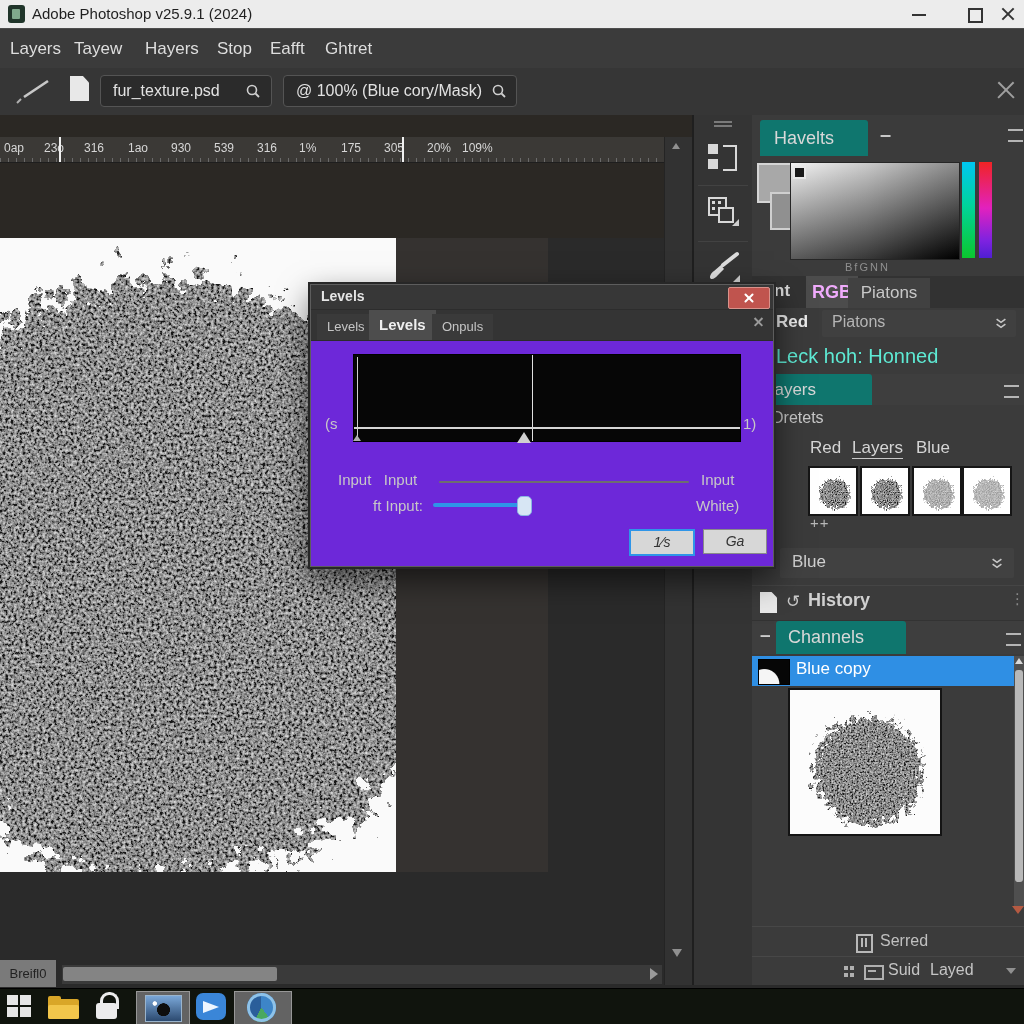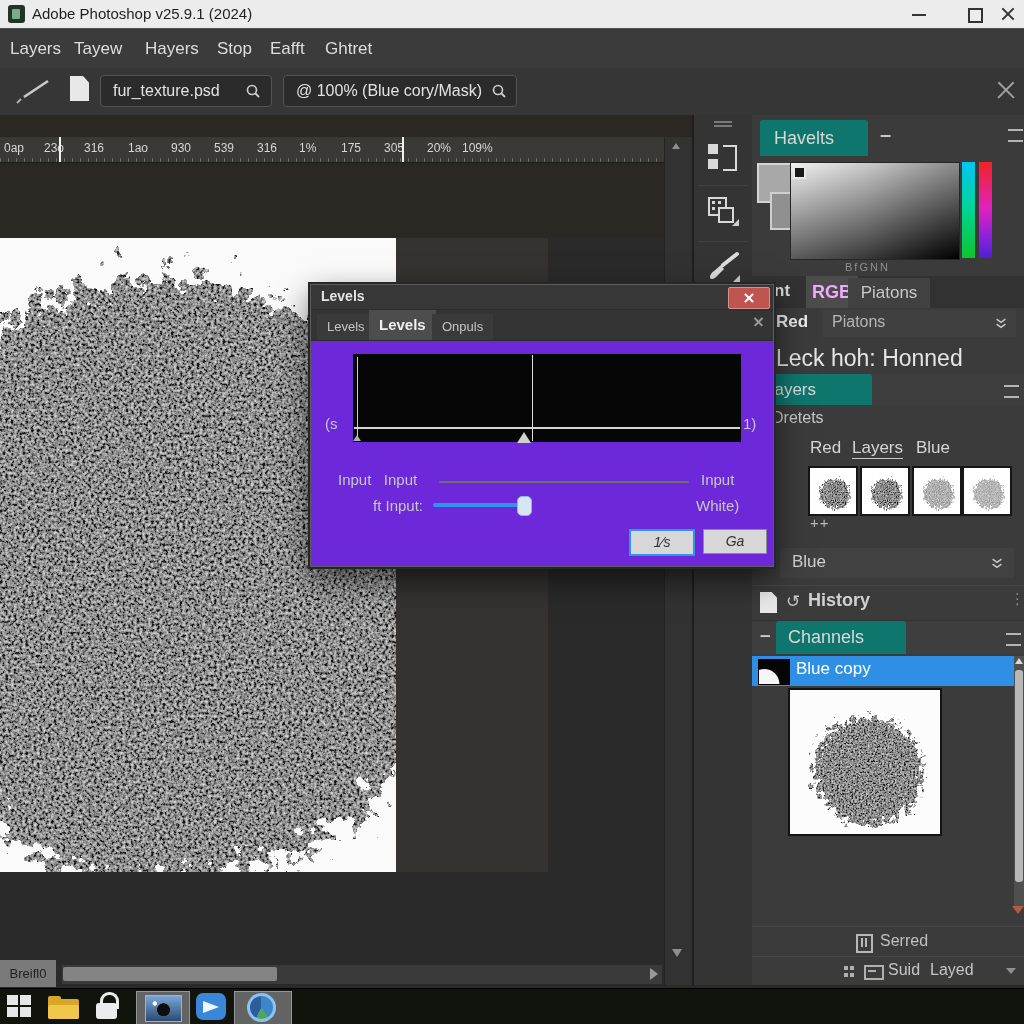--- a/index.html
+++ b/index.html
@@ -255,21 +255,21 @@
     <div class="abs" style="left:70px;top:0;width:194px;height:27px;background:#404040;border-radius:2px;">
       <span class="abs" style="left:10px;top:3px;color:#b5b5b5;font-size:16px;">Piatons</span>
       <svg class="abs chev2" style="right:8px;top:8px;" viewBox="0 0 12 10">
         <path d="M2 1l4 3 4-3M2 5.5l4 3 4-3" stroke="#c8c8c8" fill="none" stroke-width="1.4"></path>
       </svg>
     </div>
   </div>
 
   <div class="abs" style="left:752px;top:342px;width:272px;height:30px;">
     <span class="abs check" style="left:5px;top:5px;">✓</span>
-    <span class="abs" style="left:24px;top:3px;color:#e5e5e5;font-size:23px;">Leck hoh: Honned</span>
+    <span class="abs" style="left:24px;top:3px;color:#5eead4;font-size:20px;">Leck hoh: Honned</span>
   </div>
 
   <div class="abs" style="left:752px;top:374px;width:272px;height:31px;background:#3e3e3e;">
     <div class="abs panel-tab" style="left:0;top:0;width:120px;height:31px;line-height:31px;font-size:17px;text-indent:13px;">Layers</div>
     <div class="abs hamburger" style="left:252px;top:11px;"></div>
   </div>
 
   <div class="abs" style="left:752px;top:407px;width:272px;height:27px;">
     <span class="abs" style="left:8px;top:0;color:#9a9a9a;font-size:14px;">'</span>
     <span class="abs" style="left:20px;top:2px;color:#c8c8c8;font-size:16px;">Dretets</span>

